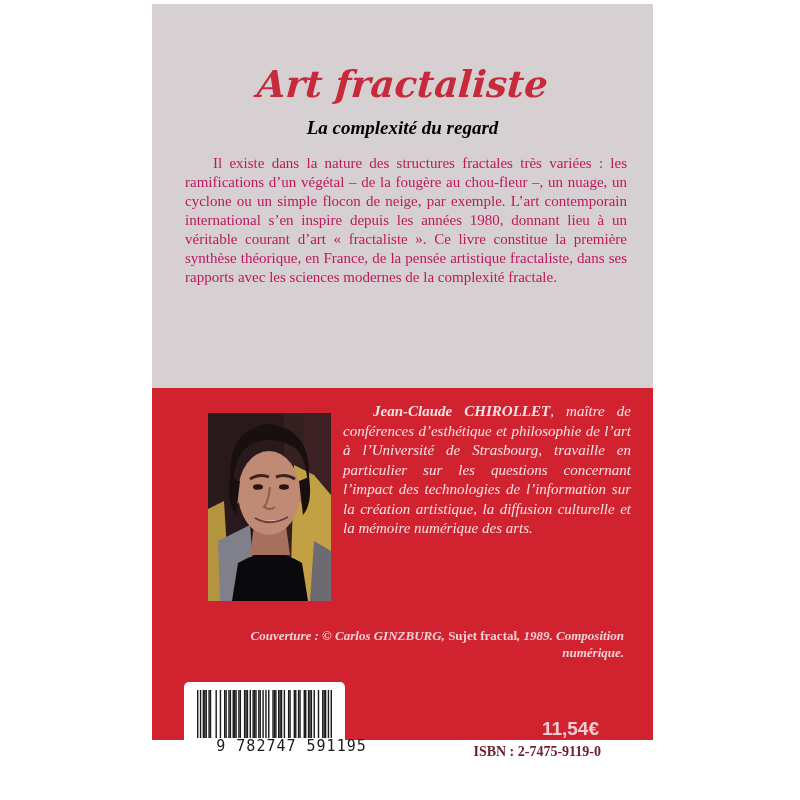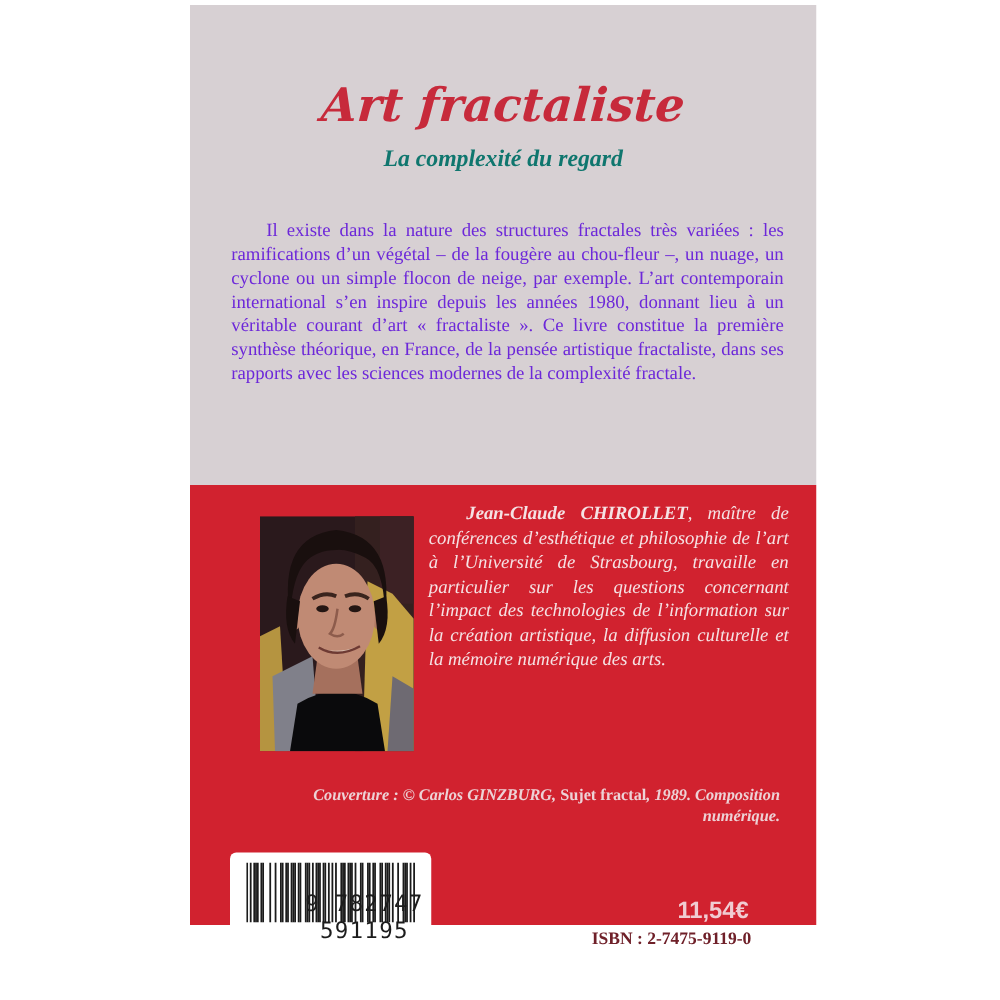--- a/index.html
+++ b/index.html
@@ -23,26 +23,26 @@
     font-style:italic;font-weight:bold;
     font-size:37px;line-height:44px;
     color:#c72a3b;letter-spacing:0px;
     transform:skewX(-4deg);
   }
   .subtitle{
     position:absolute;left:0;top:112px;width:501px;
     text-align:center;
     font-style:italic;font-weight:bold;
     font-size:19px;line-height:24px;
-    color:#0f766e;
+    color:#000000;
   }
   .synopsis{
-    position:absolute;left:33px;top:172px;width:442px;
+    position:absolute;left:33px;top:150px;width:442px;
     font-size:15px;line-height:19px;
-    color:#6d28d9;
+    color:#be185d;
     text-align:justify;text-indent:28px;
     margin:0;
   }
   
   .bottom-section{
     position:absolute;left:0;top:384px;width:501px;height:352px;
     background:#d1222f;
   }
   .photo{
     position:absolute;left:56px;top:25px;width:123px;height:188px;
@@ -72,21 +72,21 @@
     box-sizing:border-box;
   }
   .barcode-bars{
     position:absolute;left:13px;top:8px;width:135px;height:48px;
   }
   .barcode-bars svg{width:100%;height:100%;display:block;}
   .barcode-digits{
     position:absolute;left:0;bottom:7px;width:100%;
     text-align:center;
     font-family:"DejaVu Sans Mono",monospace;
-    font-size:18px;letter-spacing:1px;
+    font-size:15px;letter-spacing:1px;
     color:#1c1c1c;
     padding-left:27px;
   }
   .price{
     position:absolute;right:54px;top:330px;
     font-family:"Liberation Sans","DejaVu Sans",sans-serif;
     font-weight:bold;font-size:19px;
     color:#f0ccd2;
   }
   .isbn{

